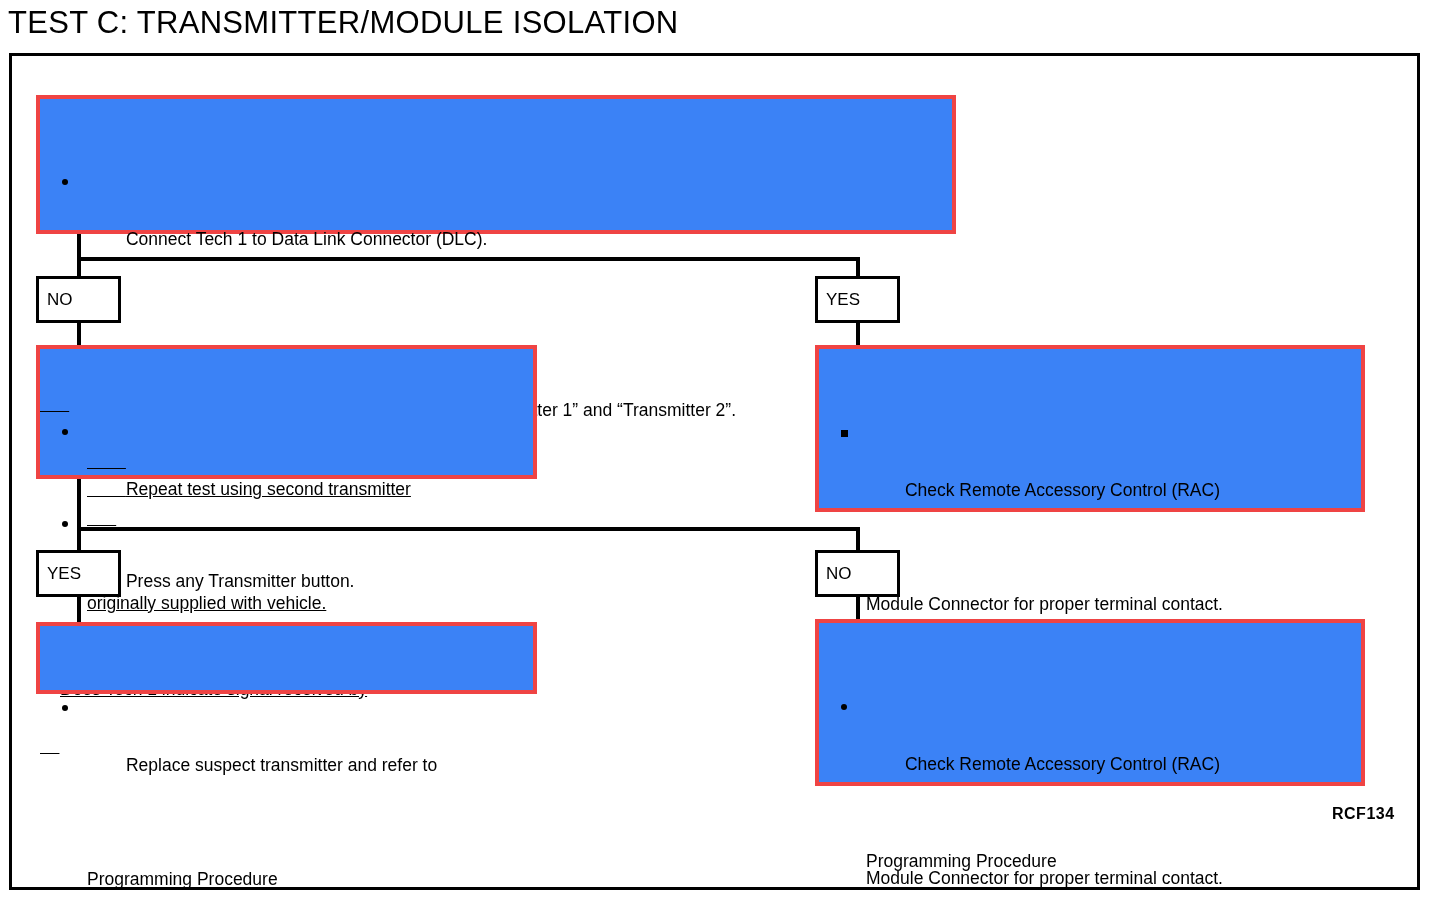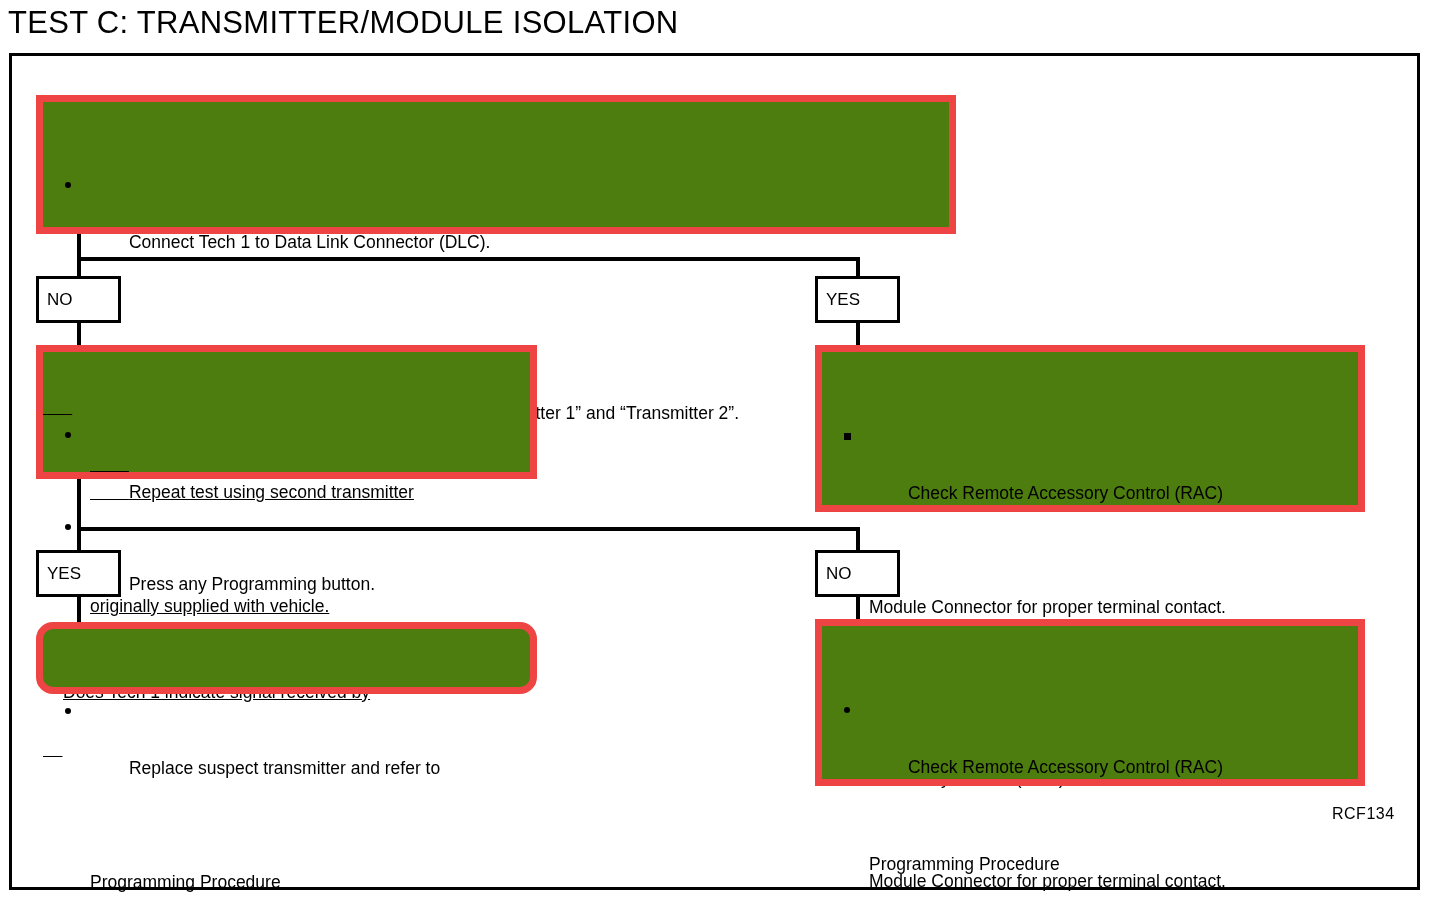--- a/index.html
+++ b/index.html
@@ -40,23 +40,23 @@
     top: 53px;
     width: 1411px;
     height: 837px;
     border: 3px solid #000000;
     box-sizing: border-box;
   }
 
   
   .flow-box {
     position: absolute;
-    border: 7px solid #ef4444;
+    border: 4px solid #ef4444;
     box-sizing: border-box;
-    background: #4d7c0f;
+    background: #3b82f6;
     z-index: 5;
   }
   .box-text {
     font-size: 17.5px;
     line-height: 28.5px;
     white-space: pre;
   }
 
   
   .bullet-row {
@@ -111,20 +111,21 @@
   }
   .conn-v { width: 4px; }
   .conn-h { height: 4px; }
 
   
   .ref-code {
     position: absolute;
     font-size: 16px;
     letter-spacing: 0.5px;
     white-space: pre;
+    font-weight: bold;
   }
 </style>
 </head>
 <body>
 
 <div id="page">
 
   <div class="page-title">TEST C: TRANSMITTER/MODULE ISOLATION</div>
 
   <div class="outer-frame"></div>
@@ -134,21 +135,21 @@
       <div class="bullet-row">
         <span class="bullet-dot"></span>
         <span>Connect Tech 1 to Data Link Connector (DLC).</span>
       </div>
       <div class="bullet-row">
         <span class="bullet-dot"></span>
         <span>Using Tech 1 RAC Data List function select “Transmitter 1” and “Transmitter 2”.</span>
       </div>
       <div class="bullet-row">
         <span class="bullet-dot"></span>
-        <span>Press any Programming button.</span>
+        <span>Press any Transmitter button.</span>
       </div>
     </div>
   </div>
 
   <div class="conn conn-v" style="left:77px; top:234px; width:4px; height:48px;"></div>
   <div class="conn conn-h" style="left:77px; top:257px; width:783px; height:4px;"></div>
   <div class="conn conn-v" style="left:856px; top:257px; width:4px; height:25px;"></div>
 
   <div class="decision-box" style="left:36px; top:276px; width:85px; height:47px;">
     <span class="decision-label">NO</span>
@@ -193,21 +194,21 @@
     <span class="decision-label">YES</span>
   </div>
 
   <div class="decision-box" style="left:815px; top:550px; width:85px; height:47px;">
     <span class="decision-label">NO</span>
   </div>
 
   <div class="conn conn-v" style="left:77px; top:597px; width:4px; height:27px;"></div>
   <div class="conn conn-v" style="left:856px; top:597px; width:4px; height:22px;"></div>
 
-  <div class="flow-box" style="left:36px; top:622px; width:501px; height:72px;border-radius:17px;">
+  <div class="flow-box" style="left:36px; top:622px; width:501px; height:72px;">
     <div class="box-text" style="padding-top:11px;">
       <div class="bullet-row">
         <span class="bullet-dot"></span>
         <span>Replace suspect transmitter and refer to</span>
       </div>
       <div class="bullet-cont">Programming Procedure</div>
     </div>
   </div>
 
   <div class="flow-box" style="left:815px; top:619px; width:550px; height:167px;">

